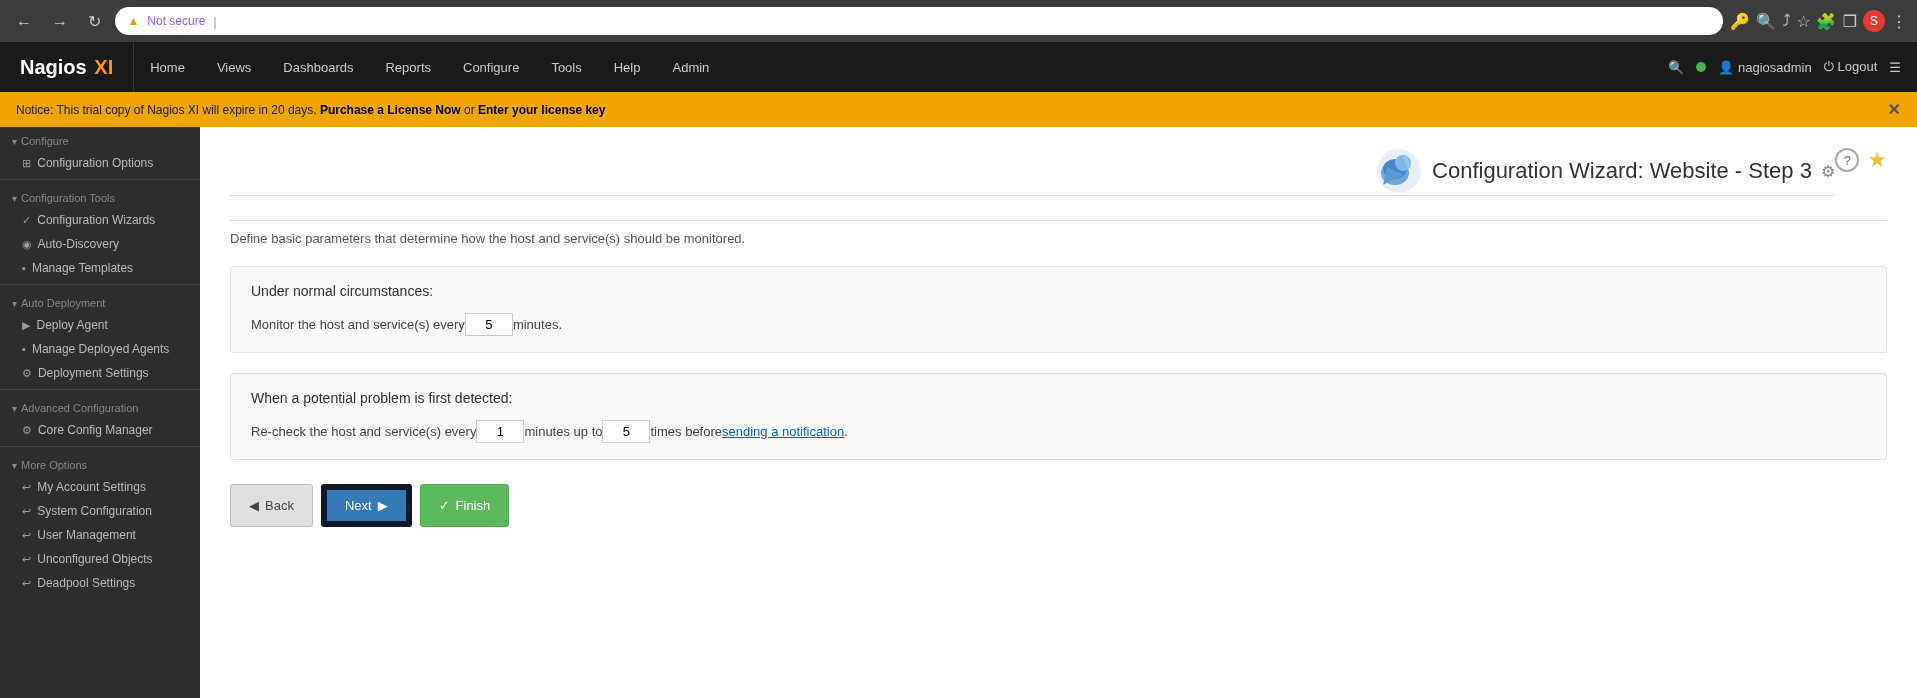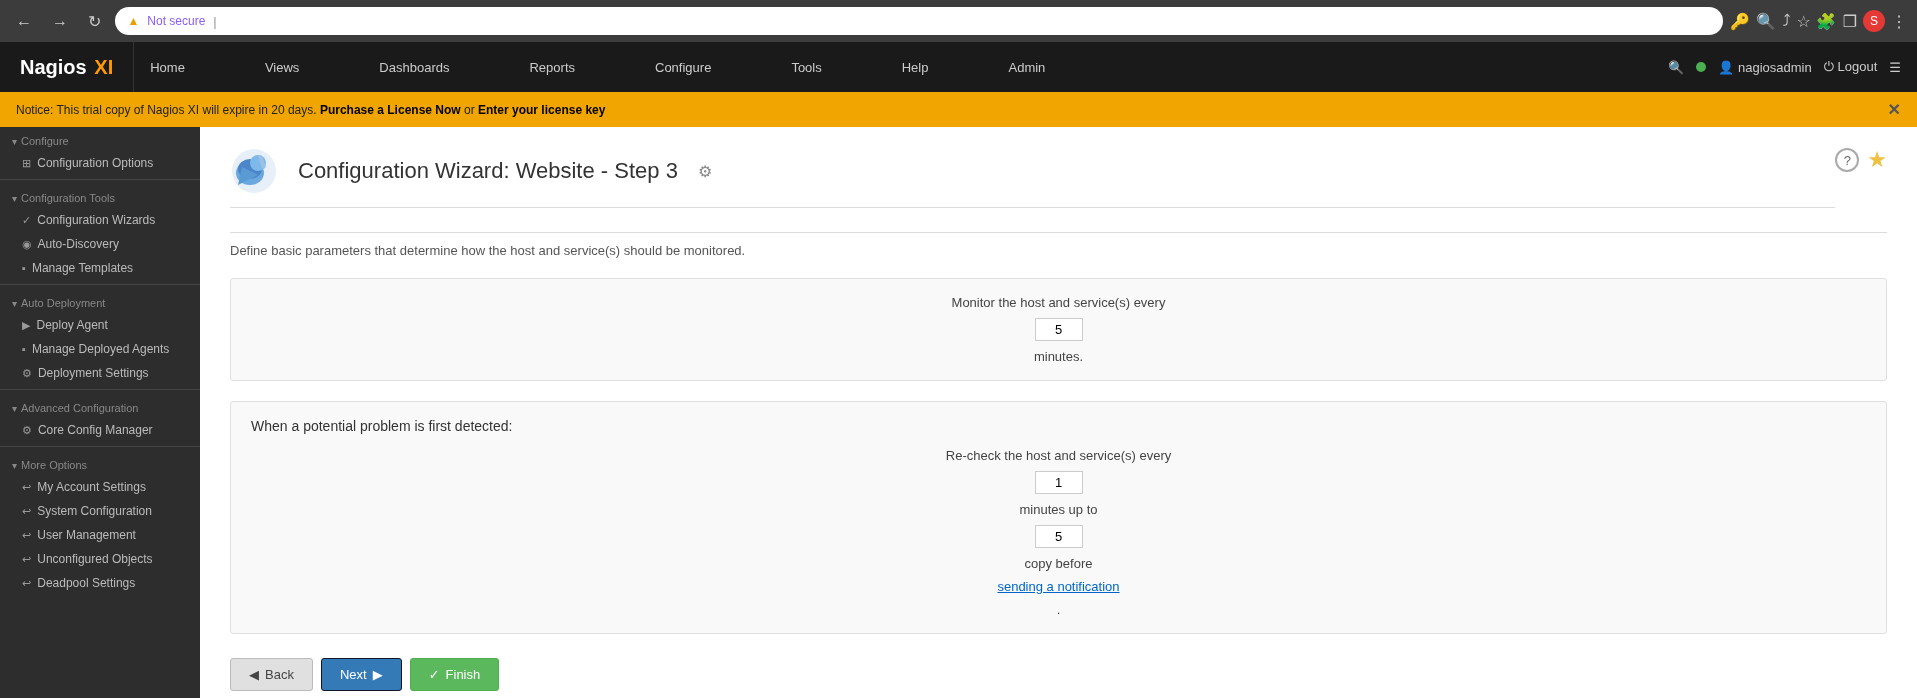--- a/index.html
+++ b/index.html
@@ -51,21 +51,21 @@
     .nagios-logo {
       padding: 0 20px;
       display: flex;
       align-items: center;
       gap: 2px;
       border-right: 1px solid #333;
       height: 100%;
     }
     .nagios-logo .nagios-text { color: white; font-size: 20px; font-weight: bold; }
     .nagios-logo .xi-text { color: #f90; font-size: 20px; font-weight: bold; }
-    .nav-items { display: flex; align-items: center; height: 100%; flex: 1; gap: 48px; }
+    .nav-items { display: flex; align-items: center; height: 100%; flex: 1; }
     .nav-item {
       color: #ccc;
       padding: 0 16px;
       height: 100%;
       display: flex;
       align-items: center;
       cursor: pointer;
       font-size: 13px;
       text-decoration: none;
     }
@@ -134,24 +134,24 @@
       flex: 1;
       background: #fff;
       overflow-y: auto;
       padding: 20px 30px;
     }
 
     
     .page-header {
       display: flex;
       align-items: center;
-      gap: 20px;
+      gap: 9px;
       margin-bottom: 24px;
       border-bottom: 1px solid #ddd;
-      padding-bottom: 12px;
+      justify-content: flex-end;
     }
     .wizard-icon {
       width: 48px;
       height: 48px;
     }
     .page-title {
       font-size: 22px;
       color: #333;
       font-weight: normal;
     }
@@ -179,24 +179,22 @@
     }
     .settings-group-title {
       font-size: 14px;
       color: #333;
       margin-bottom: 14px;
       font-weight: normal;
     }
     .inline-field {
       display: flex;
       align-items: center;
-      gap: 8px;
       font-size: 13px;
       color: #444;
-      flex-direction: column;
     }
     .inline-input {
       border: 1px solid #ccc;
       padding: 3px 6px;
       width: 48px;
       font-size: 13px;
       text-align: center;
     }
 
     
@@ -212,21 +210,21 @@
       padding: 8px 18px;
       cursor: pointer;
       font-size: 13px;
       border-radius: 3px;
       display: flex;
       align-items: center;
       gap: 6px;
     }
     .btn-next {
       background: #337ab7;
-      border: 1px solid #0f172a;
+      border: 6px solid #0f172a;
       color: white;
       padding: 8px 18px;
       cursor: pointer;
       font-size: 13px;
       border-radius: 3px;
       display: flex;
       align-items: flex-end;
       gap: 6px;
     }
     .btn-finish {
@@ -412,35 +410,36 @@
       <h1 class="page-title">Configuration Wizard: Website - Step 3</h1>
       <span class="gear-icon-small">⚙</span>
     </div>
 
     <hr style="border:none;border-top:1px solid #ddd;margin-bottom:10px;">
     <p class="section-description">
       <span>Define basic parameters that determine how the host and service(s) should be monitored.</span>
     </p>
 
     <div class="settings-group">
+      <div class="settings-group-title">Under normal circumstances:</div>
       <div class="inline-field">
         <span>Monitor the host and service(s) every</span>
         <input class="inline-input" type="text" value="5" style="">
         <span>minutes.</span>
       </div>
     </div>
 
     <div class="settings-group">
       <div class="settings-group-title">When a potential problem is first detected:</div>
       <div class="inline-field">
         <span>Re-check the host and service(s) every</span>
         <input class="inline-input" type="text" value="1" style="">
         <span>minutes up to</span>
         <input class="inline-input" type="text" value="5" style="">
-        <span>copy before</span>
+        <span>times before</span>
         <a href="#" style="color:#0066cc;text-align:center;">sending a notification</a>
           <span>.</span>
       </div>
     </div>
 
     <div class="button-row">
       <button class="btn-back">
         <span>◀</span>
         <span>Back</span>
       </button>

